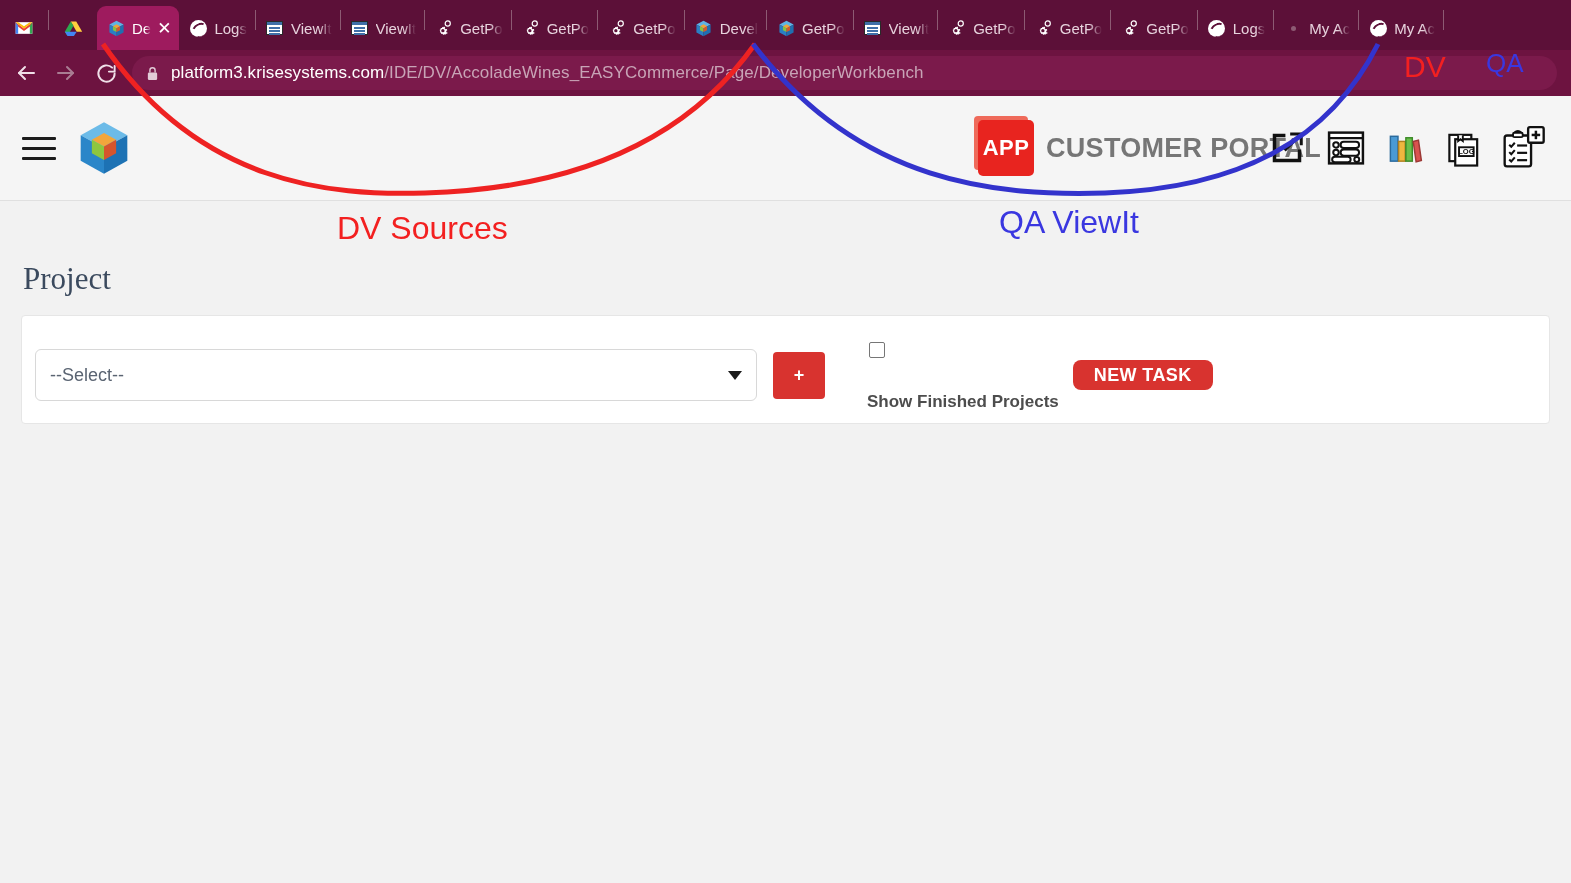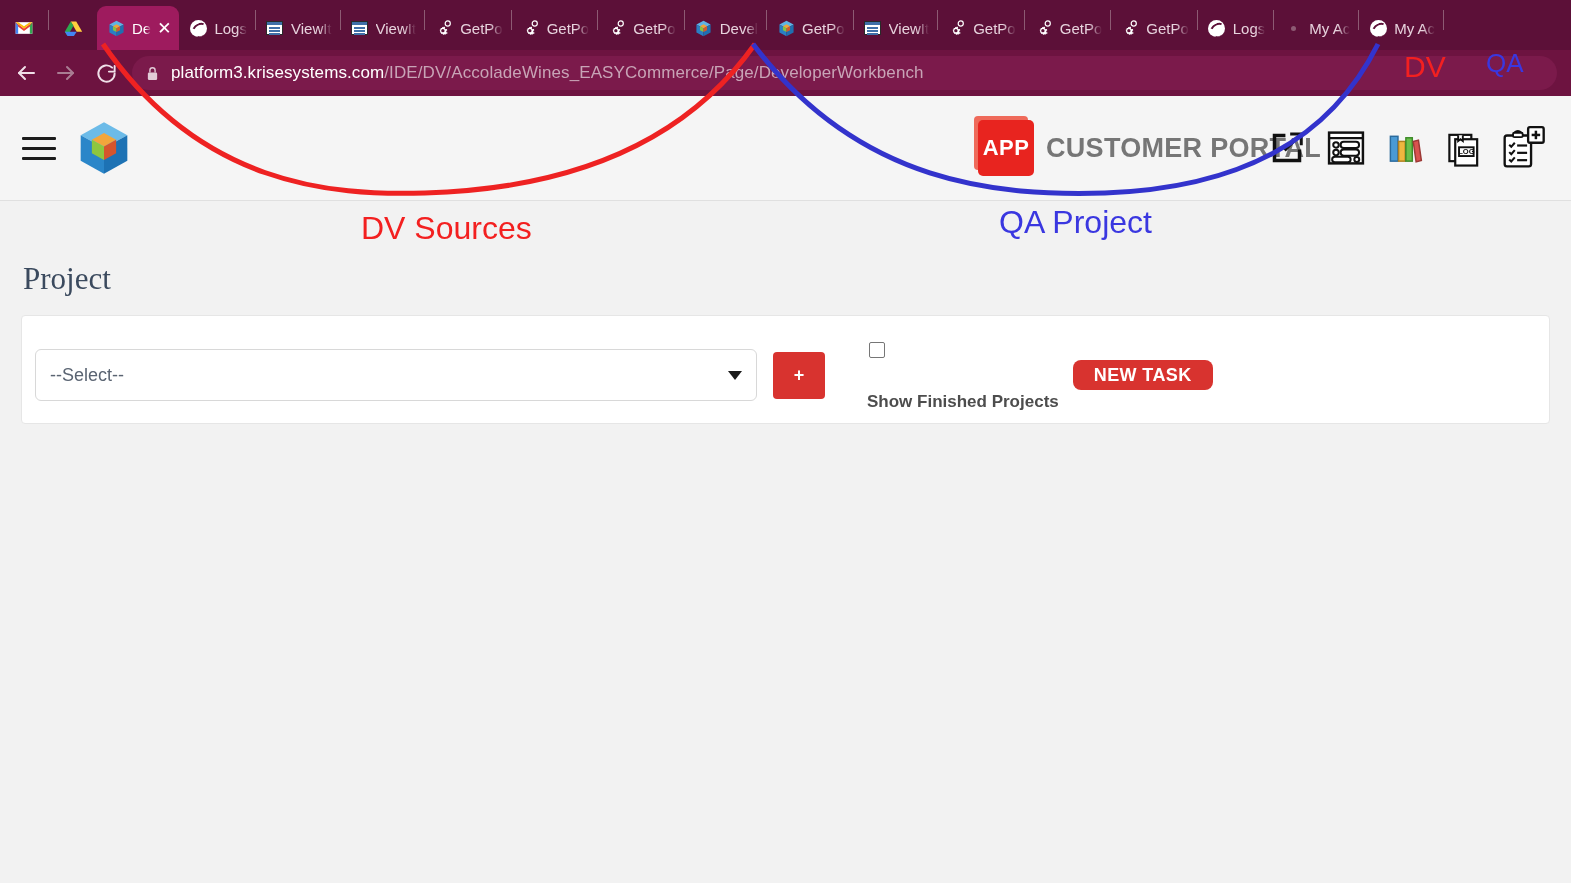--- a/index.html
+++ b/index.html
@@ -380,21 +380,21 @@
     width: 1571px;
     height: 883px;
     pointer-events: none;
     z-index: 50;
   }
   .annot-label {
     position: absolute;
     font-size: 32px;
     white-space: nowrap;
   }
-  #label-dv-sources { left: 337px; top: 210px; color: #f32020; margin-left: 24px; }
+  #label-dv-sources { left: 337px; top: 210px; color: #f32020; }
   #label-qa-sources { left: 999px; top: 204px; color: #3a37e0; }
   #label-dv { left: 1404px; top: 50px; color: #f32020; font-size: 30px; }
   #label-qa { left: 1486px; top: 48px; color: #3a37e0; font-size: 26px; }
 </style>
 </head>
 <body>
 
 <div id="browser-chrome">
 
   <div id="tabstrip">
@@ -761,16 +761,16 @@
   </div>
 </div>
 
 <svg id="annotation-overlay" viewBox="0 0 1571 883">
   <path d="M103 44 C 200 185, 330 196, 425 193 C 560 189, 680 150, 755 44" fill="none" stroke="#ee2222" stroke-width="5"></path>
   <path d="M753 44 C 860 186, 1000 196, 1105 193 C 1240 188, 1330 140, 1378 44" fill="none" stroke="#3333cc" stroke-width="5"></path>
 </svg>
 
 <div id="annotation-labels" style="position:absolute;top:0;left:0;width:1571px;height:883px;pointer-events:none;z-index:51;">
   <div class="annot-label" id="label-dv-sources">DV Sources</div>
-  <div class="annot-label" id="label-qa-sources">QA Project</div>
+  <div class="annot-label" id="label-qa-sources">QA ViewIt</div>
   <div class="annot-label" id="label-dv">DV</div>
   <div class="annot-label" id="label-qa">QA</div>
 </div>
 
 </body></html>

